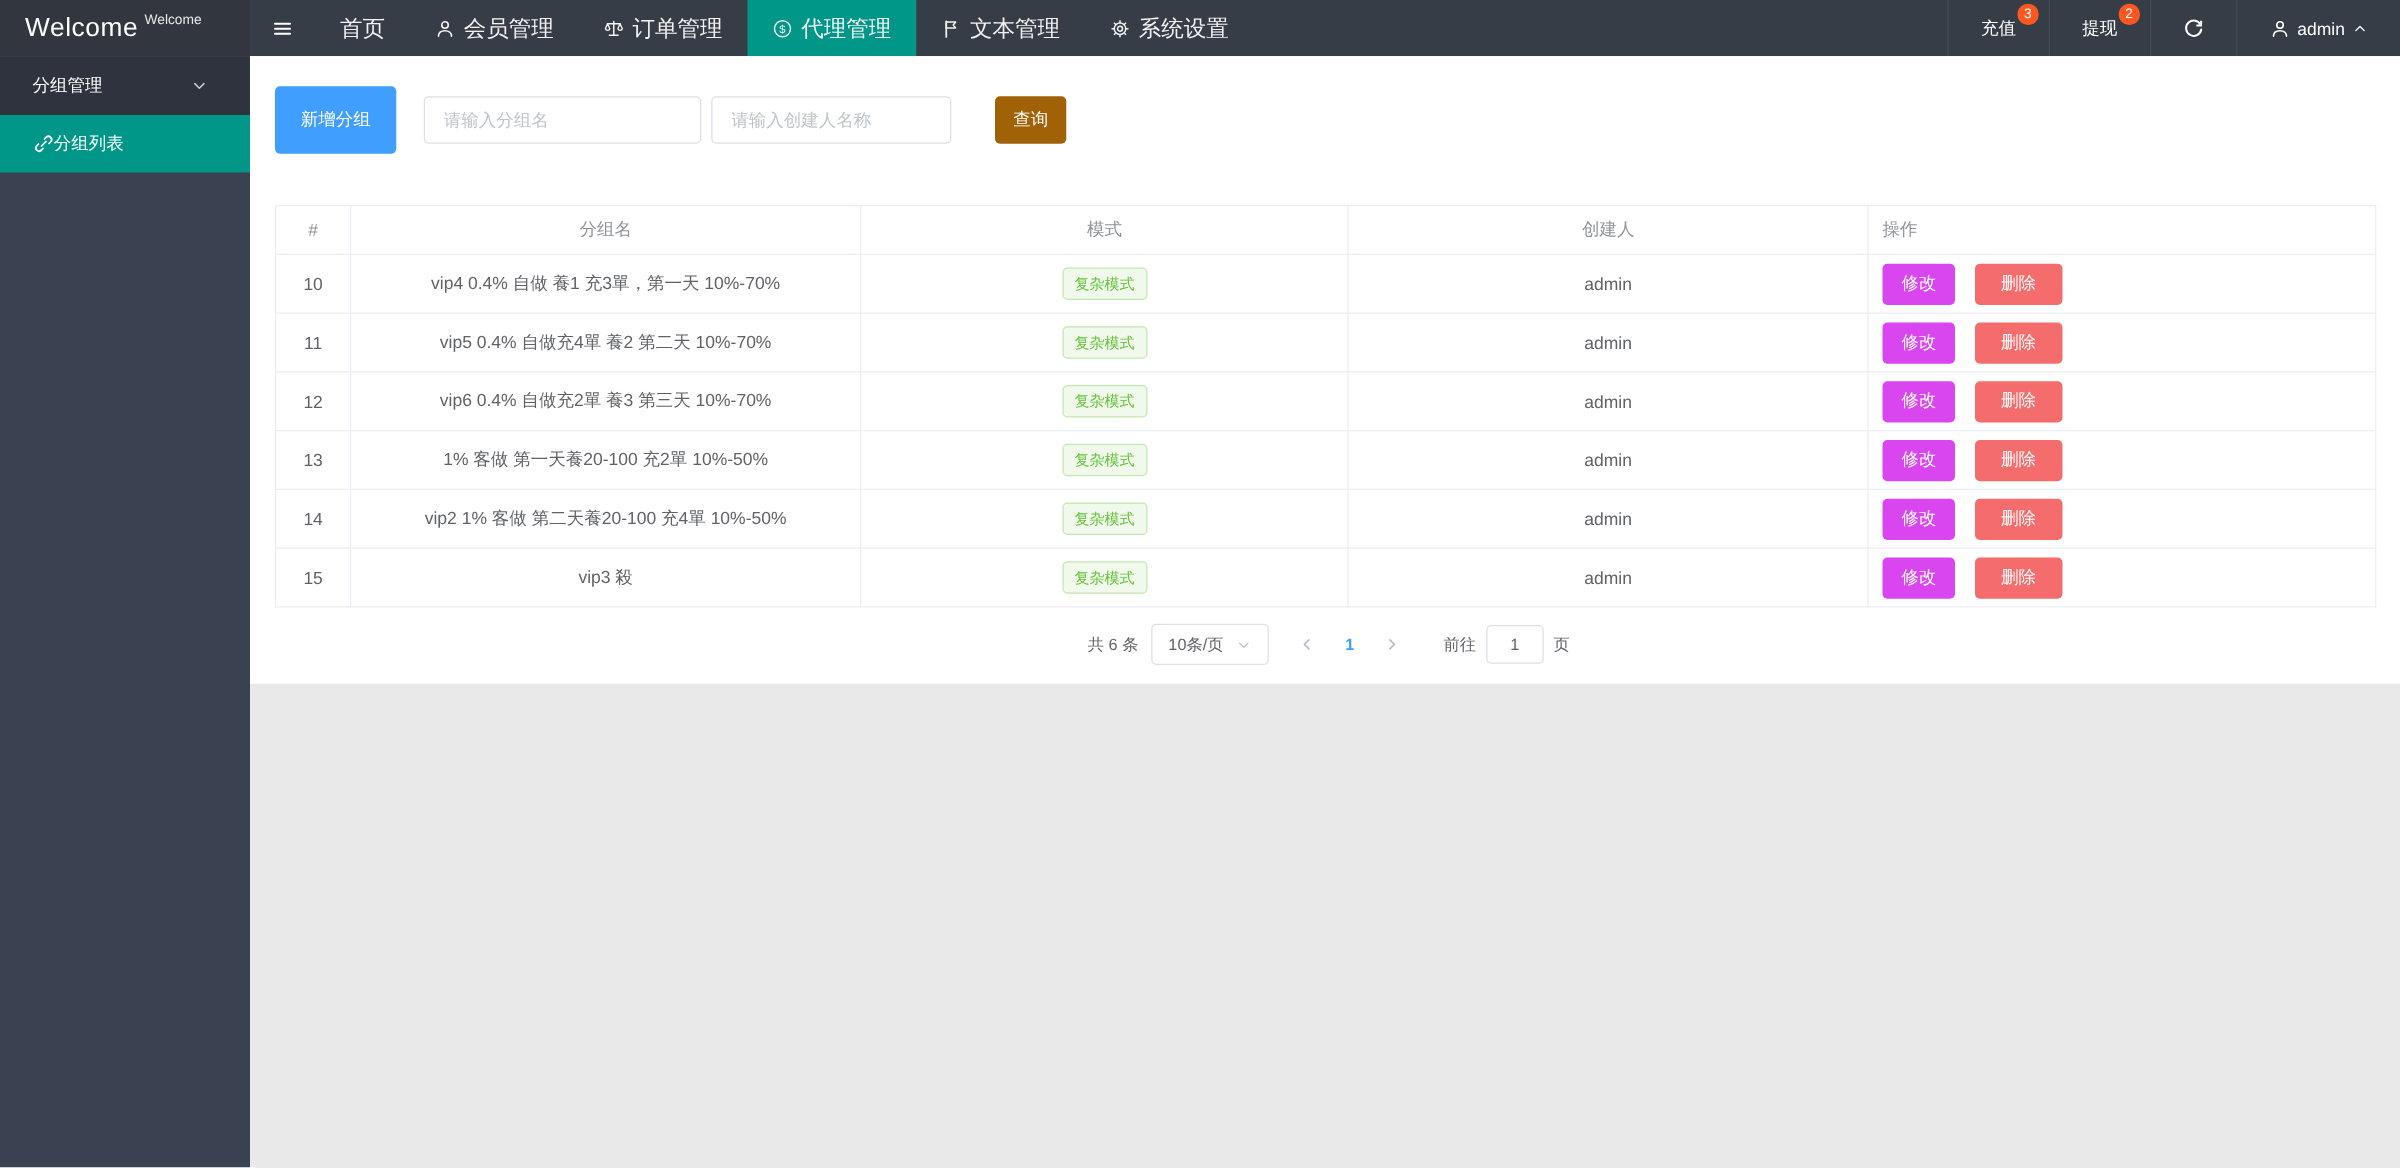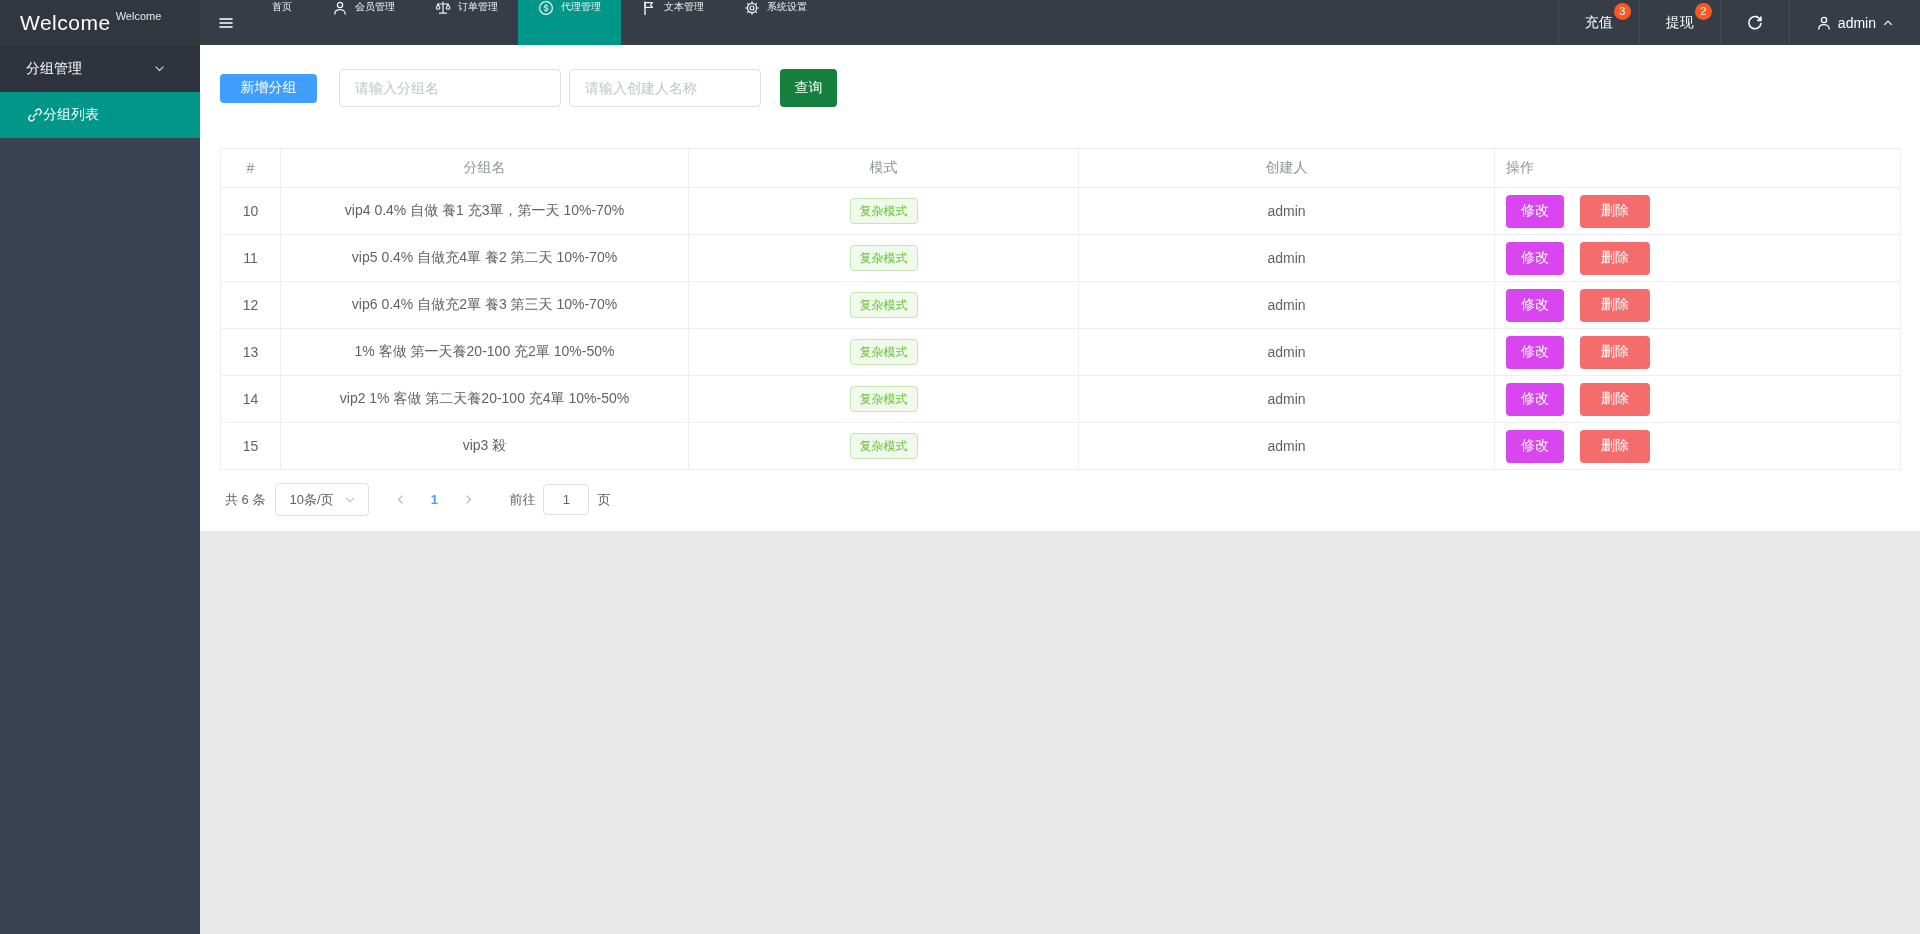--- a/index.html
+++ b/index.html
@@ -7,21 +7,21 @@
     font-family:"Liberation Sans","DejaVu Sans",sans-serif; font-size:14px; color:#606266; }
   svg.ic { width:16px; height:16px; display:inline-block; vertical-align:middle; flex:none; }
 
   
   .navbar { height:45px; background:#373d47; display:flex; align-items:stretch; color:#fff; }
   .logo-area { width:200px; flex:none; display:flex; align-items:center; padding-left:20px; background:#32363e; }
   .logo-main { font-size:21px; font-weight:400; letter-spacing:.5px; }
   .logo-sup { font-size:11px; margin-left:5px; transform:translateY(-7px); color:#e8e8e8; }
   .hamburger { display:flex; align-items:center; padding:0 18px; cursor:pointer; }
   .nav-menu { display:flex; align-items:stretch; }
-  .nav-item { display:flex; gap:7px; padding:0 20px; font-size:10px; cursor:pointer; color:#f2f2f2; }
+  .nav-item { display:flex; align-items:center; gap:7px; padding:0 20px; font-size:18px; cursor:pointer; color:#f2f2f2; }
   .nav-item.active { background:#009688; }
   .nav-spacer { flex:1; }
   .nav-right { display:flex; align-items:stretch; }
   .nav-right .nr-item { position:relative; display:flex; align-items:center; gap:6px; padding:0 26px;
     border-left:1px solid rgba(255,255,255,.08); cursor:pointer; font-size:14px; }
   .badge { position:absolute; top:3px; right:8px; min-width:17px; height:17px; padding:0 4px;
     background:#ff5722; border-radius:9px; font-size:11px; line-height:17px; text-align:center; color:#fff; }
 
   
   .layout { display:flex; height:889px; }
@@ -33,43 +33,43 @@
     padding-left:27px; cursor:pointer; font-size:14px; }
   .side-item.active { background:#009688; color:#fff; }
 
   
   .main { flex:1; background:#e9e9e9; }
   .card { background:#fff; padding:24px 20px 15px 20px; }
 
   .toolbar { display:flex; align-items:center; }
   .btn { border:none; border-radius:4px; color:#fff; font-size:14px; cursor:pointer;
     font-family:inherit; display:inline-flex; align-items:center; justify-content:center; }
-  .btn-add { width:97px; height:29px; background:#409eff; margin-right:22px; }
+  .btn-add { width:97px; height:54px; background:#409eff; margin-right:22px; }
   .tb-input { height:38px; border:1px solid #dcdfe6; border-radius:4px; padding:0 15px; font-size:14px;
     color:#606266; font-family:inherit; outline:none; }
   .tb-input::placeholder { color:#c0c4cc; }
   .inp-group { width:222px; margin-right:8px; }
   .inp-creator { width:192px; margin-right:19px; }
-  .btn-search { width:57px; height:38px; background:#15803d; }
+  .btn-search { width:57px; height:38px; background:#a16207;margin-left:16px; }
 
   
   table.grid { border-collapse:collapse; width:1680px; margin-top:41px; table-layout:fixed; }
   .grid th, .grid td { border:1px solid #ebeef5; text-align:center; font-size:14px; }
   .grid th { height:39px; color:#909399; font-weight:400; background:#fff; }
   .grid td { height:47px; color:#606266; }
   .grid col.c-id { width:60px; } .grid col.c-name { width:408px; } .grid col.c-mode { width:390px; }
   .grid col.c-creator { width:416px; } .grid col.c-ops { width:406px; }
   .grid th.ops, .grid td.ops { text-align:left; padding-left:11px; }
   .tag-mode { display:inline-block; padding:6px 9px; background:#f0f9eb; border:1px solid #c2e7b0;
     color:#67c23a; border-radius:4px; font-size:12px; line-height:1; }
   .btn-edit { width:58px; height:33px; background:#d946ef; margin-right:12px; }
   .btn-del  { width:70px; height:33px; background:#f56c6c; }
 
   
-  .pager { display:flex; align-items:center; margin-top:13px; padding-left:5px; font-size:13px; color:#606266; }
+  .pager { display:flex; align-items:center; margin-top:13px; padding-left:5px; font-size:13px; color:#606266;justify-content:center; }
   .pager .total { margin-right:10px; }
   .page-size { width:94px; height:33px; border:1px solid #dcdfe6; border-radius:4px; display:flex;
     align-items:center; justify-content:center; gap:10px; cursor:pointer; color:#606266; }
   .page-size svg { width:12px; height:12px; color:#c0c4cc; }
   .pg-arrow { width:34px; height:33px; display:flex; align-items:center; justify-content:center;
     color:#b4bccc; cursor:pointer; background:transparent; border:none; }
   .pg-arrow svg { width:13px; height:13px; }
   .pg-num { width:30px; text-align:center; color:#409eff; font-weight:700; cursor:pointer; margin:0 2px; }
   .jump { display:flex; align-items:center; margin-left:24px; gap:8px; }
   .jump-input { width:46px; height:31px; border:1px solid #dcdfe6; border-radius:4px; text-align:center;

